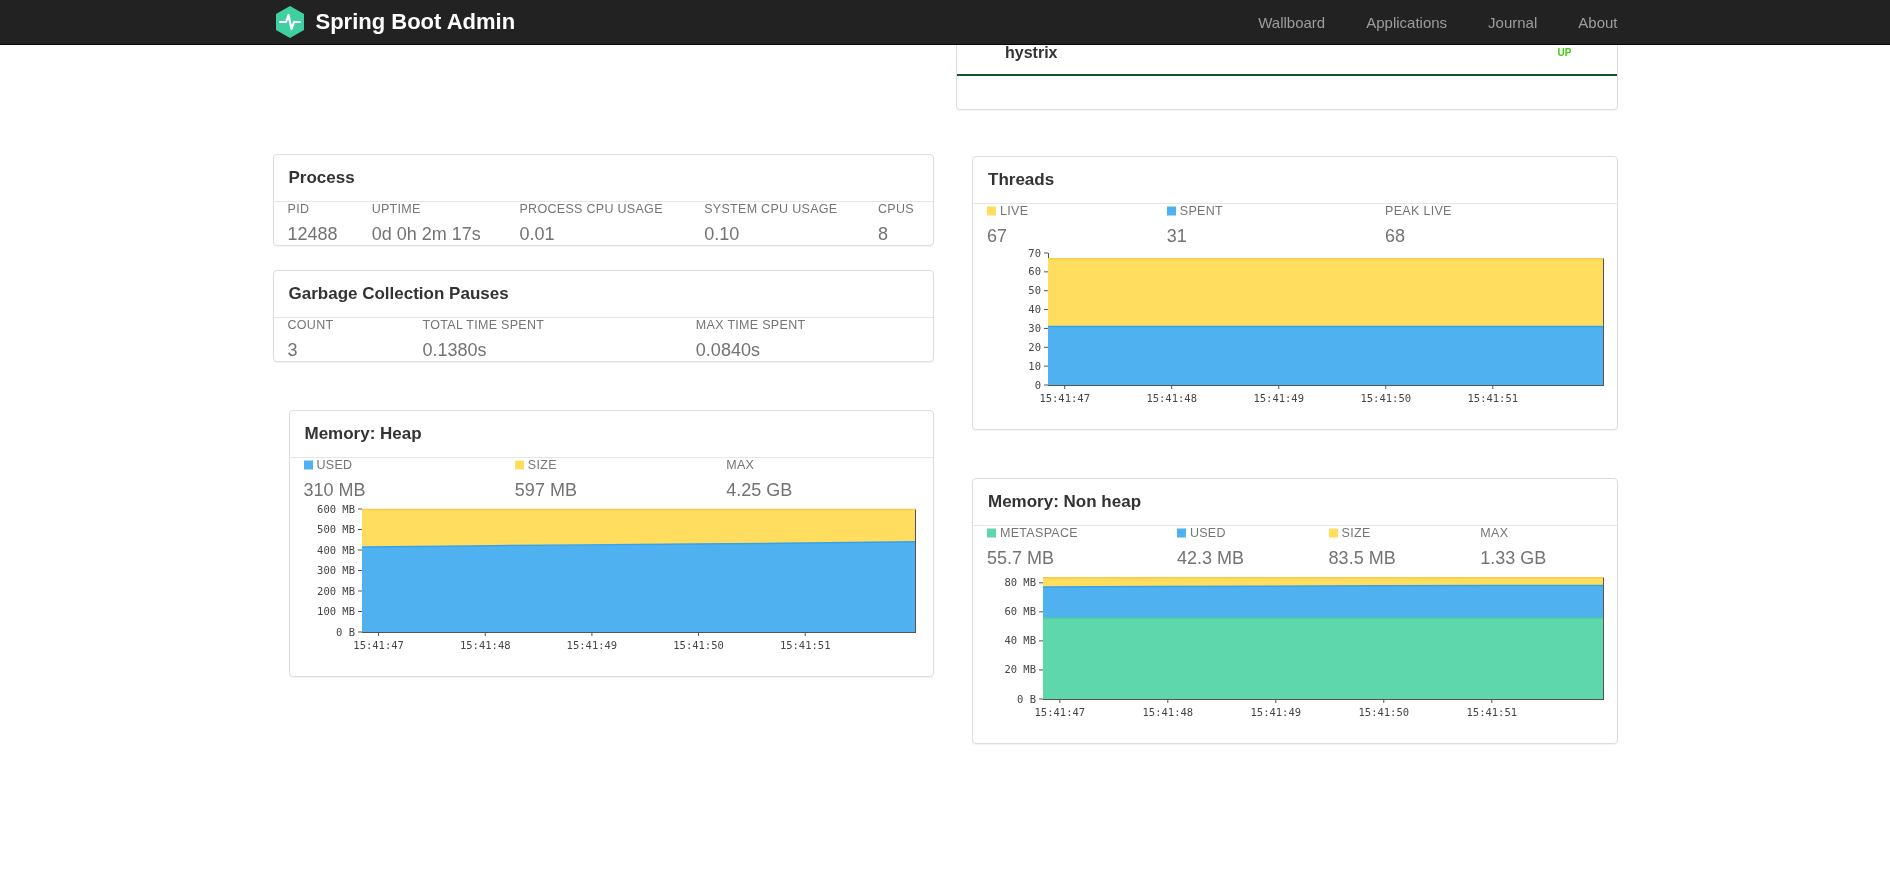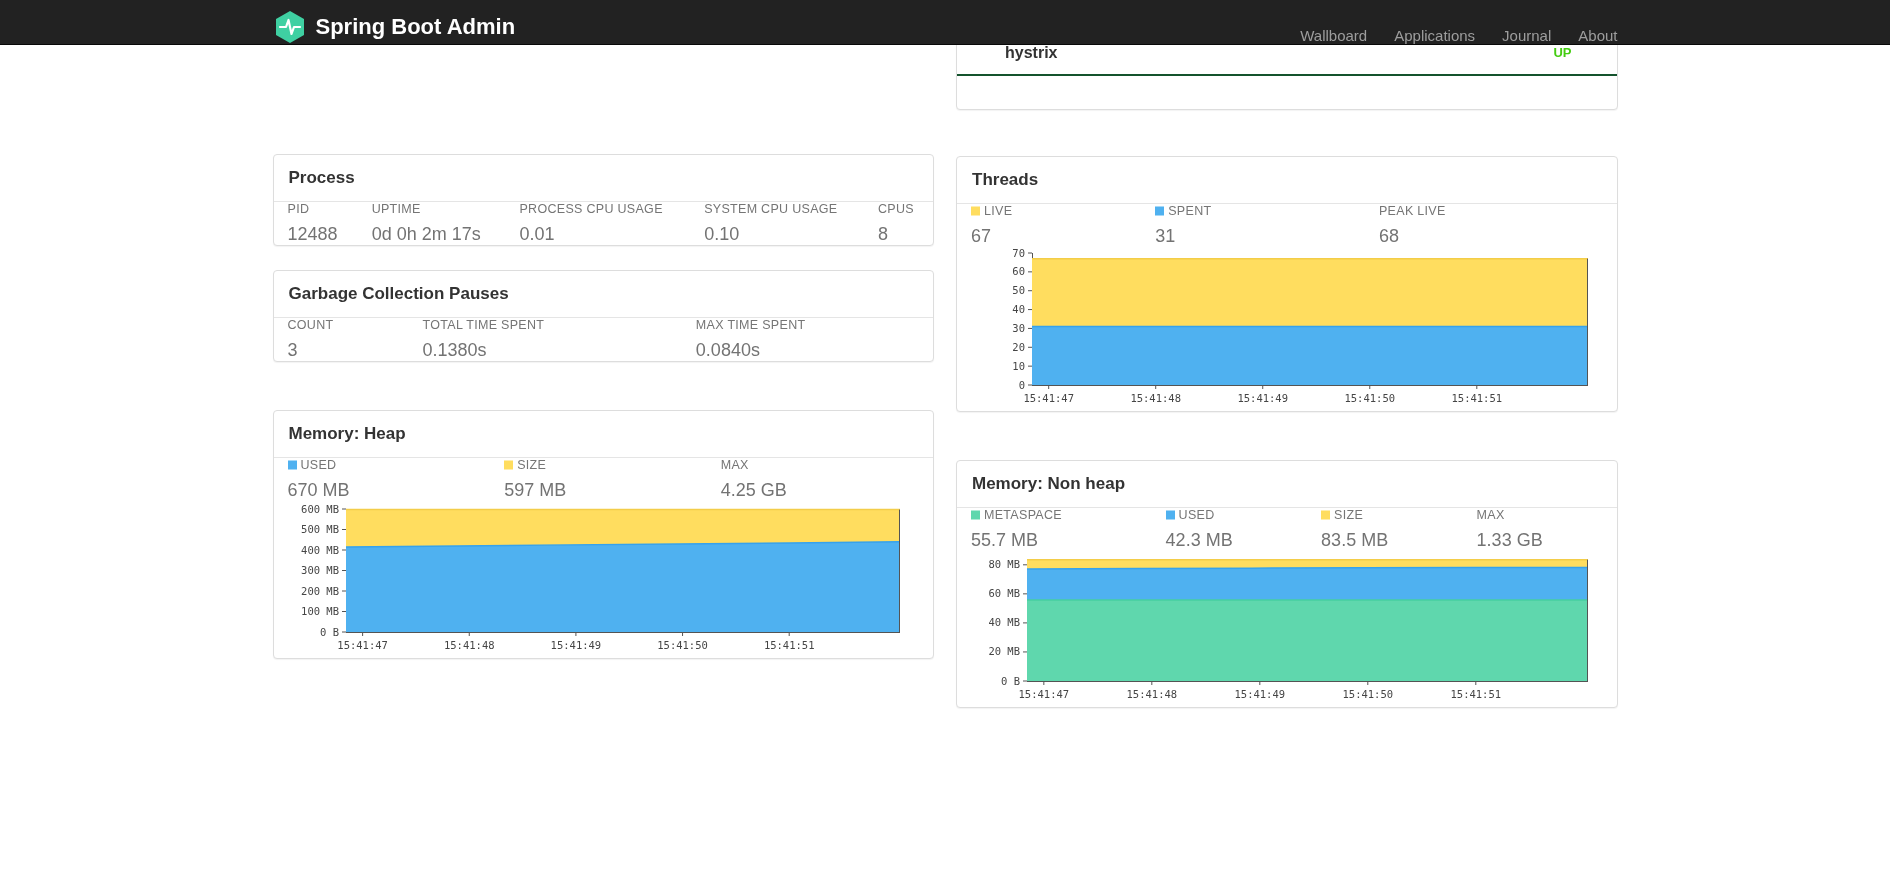--- a/index.html
+++ b/index.html
@@ -12,66 +12,66 @@
     padding-top: 45px;
     overflow-x: hidden;
   }
   
   .navbar {
     position: fixed; top: 0; left: 0; right: 0; height: 45px;
     background: #222; border-bottom: 1px solid #080808; z-index: 100;
   }
   .navbar-inner {
     width: 1345px; margin: 0 auto; height: 100%;
-    display: flex; align-items: flex-end;
+    display: flex; align-items: center;
   }
   .brand { display: flex; align-items: center; gap: 9px; color: #fff; font-size: 22px; font-weight: bold; text-decoration: none; cursor: pointer; }
   .brand svg { display: block; }
-  .nav-links { margin-left: auto; display: flex; gap: 27px; }
+  .nav-links { margin-left: auto; display: flex; gap: 41px; }
   .nav-links a { color: #9d9d9d; font-size: 15px; text-decoration: none; cursor: pointer; }
   
   .container { width: 1345px; margin: 0 auto; display: flex; gap: 22px; align-items: flex-start; }
   .col { flex: 1 1 0; min-width: 0; }
   
   .panel {
     background: #fff; border: 1px solid #ddd; border-radius: 4px;
     box-shadow: 0 1px 1px rgba(0,0,0,0.05);
   }
   .panel-heading { padding: 13px 15px; border-bottom: 1px solid #e5e5e5; }
   .panel-title { font-size: 17px; font-weight: bold; color: #333; }
   
   .panel-apps { margin-top: -87px; }
   .apps-spacer { height: 72px; }
   .app-row {
     height: 45px; display: flex; align-items: center;
     padding: 0 45px 0 48px; border-bottom: 2px solid #14532d; cursor: pointer;
   }
   .app-name { font-size: 16px; font-weight: bold; color: #333; }
-  .app-status { margin-left: auto; font-size: 13px; font-weight: bold; }
+  .app-status { margin-left: auto; font-size: 10px; font-weight: bold; }
   .apps-bottom { height: 33px; }
   
   .mt-first-left { margin-top: 109px; }
   .mt-24 { margin-top: 24px; }
   .mt-46 { margin-top: 46px; }
   .mt-48 { margin-top: 48px; }
   
   .stats { display: table; width: 100%; padding: 18px 10px 32px; border-collapse: collapse; }
   .stat { display: table-cell; padding: 0 14px; vertical-align: top; }
   .stat-label { font-size: 12.5px; color: #757575; letter-spacing: 0.3px; white-space: nowrap; }
   .stat-value { font-size: 18px; color: #737373; margin-top: 8px; white-space: nowrap; }
   .legend-stats { padding: 16px 10px 12px; }
   .swatch {
     display: inline-block; width: 9px; height: 9px; margin-right: 4px;
     transform: translateY(0.5px);
   }
   
   .chart { padding: 0; line-height: 0; }
   .chart svg { display: block; }
   .axis-label { font: 10.5px "DejaVu Sans Mono", monospace; fill: #454545; }
-  .panel-pad-bottom { padding-bottom: 0; }
+  .panel-pad-bottom { padding-bottom: 18px; margin-left: 16px; }
 </style>
 </head>
 <body>
 
 <div class="navbar">
   <div class="navbar-inner">
     <a class="brand">
       <span>
         <svg width="34" height="34" viewBox="0 0 34 34">
           <polygon points="17,1 31,9 31,25 17,33 3,25 3,9" fill="#3fd0a2"></polygon>
@@ -143,21 +143,21 @@
 
     <div class="panel mt-48 panel-pad-bottom">
       <div class="panel-heading">
         <div class="panel-title">Memory: Heap</div>
       </div>
       <div class="stats legend-stats">
         <div class="stat">
           <div class="stat-label">
             <span class="swatch" style="background: rgb(79, 177, 240);"></span><span>USED</span>
           </div>
-          <div class="stat-value">670 MB</div>
+          <div class="stat-value">310 MB</div>
         </div>
         <div class="stat">
           <div class="stat-label">
             <span class="swatch" style="background: rgb(255, 221, 95);"></span><span>SIZE</span>
           </div>
           <div class="stat-value">597 MB</div>
         </div>
         <div class="stat">
           <div class="stat-label">
             <span>MAX</span>

